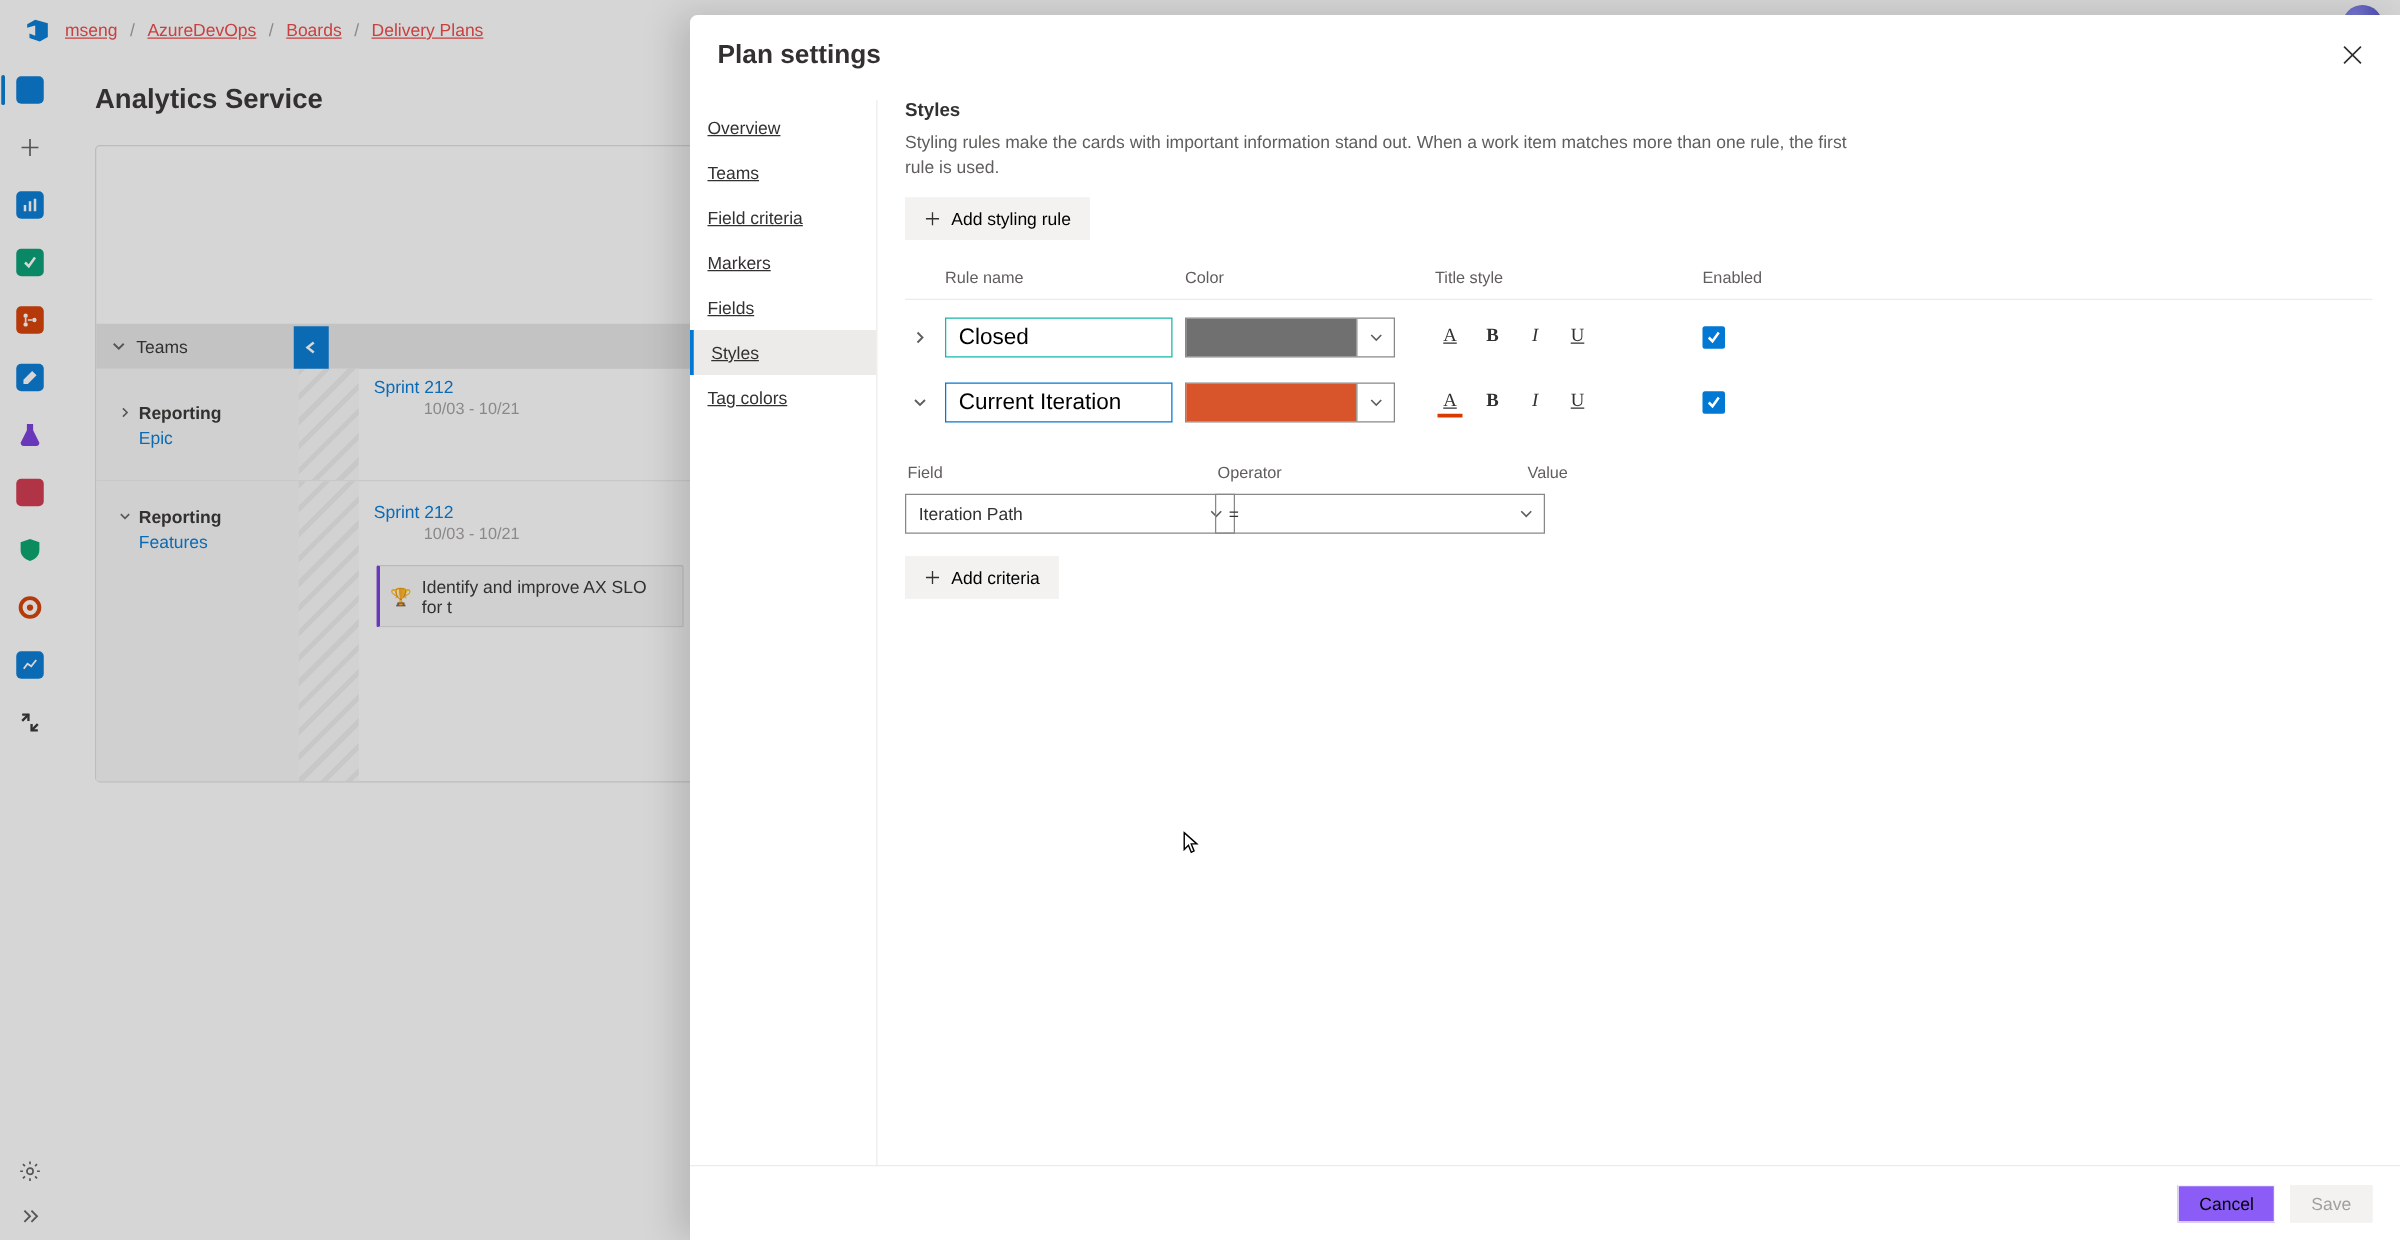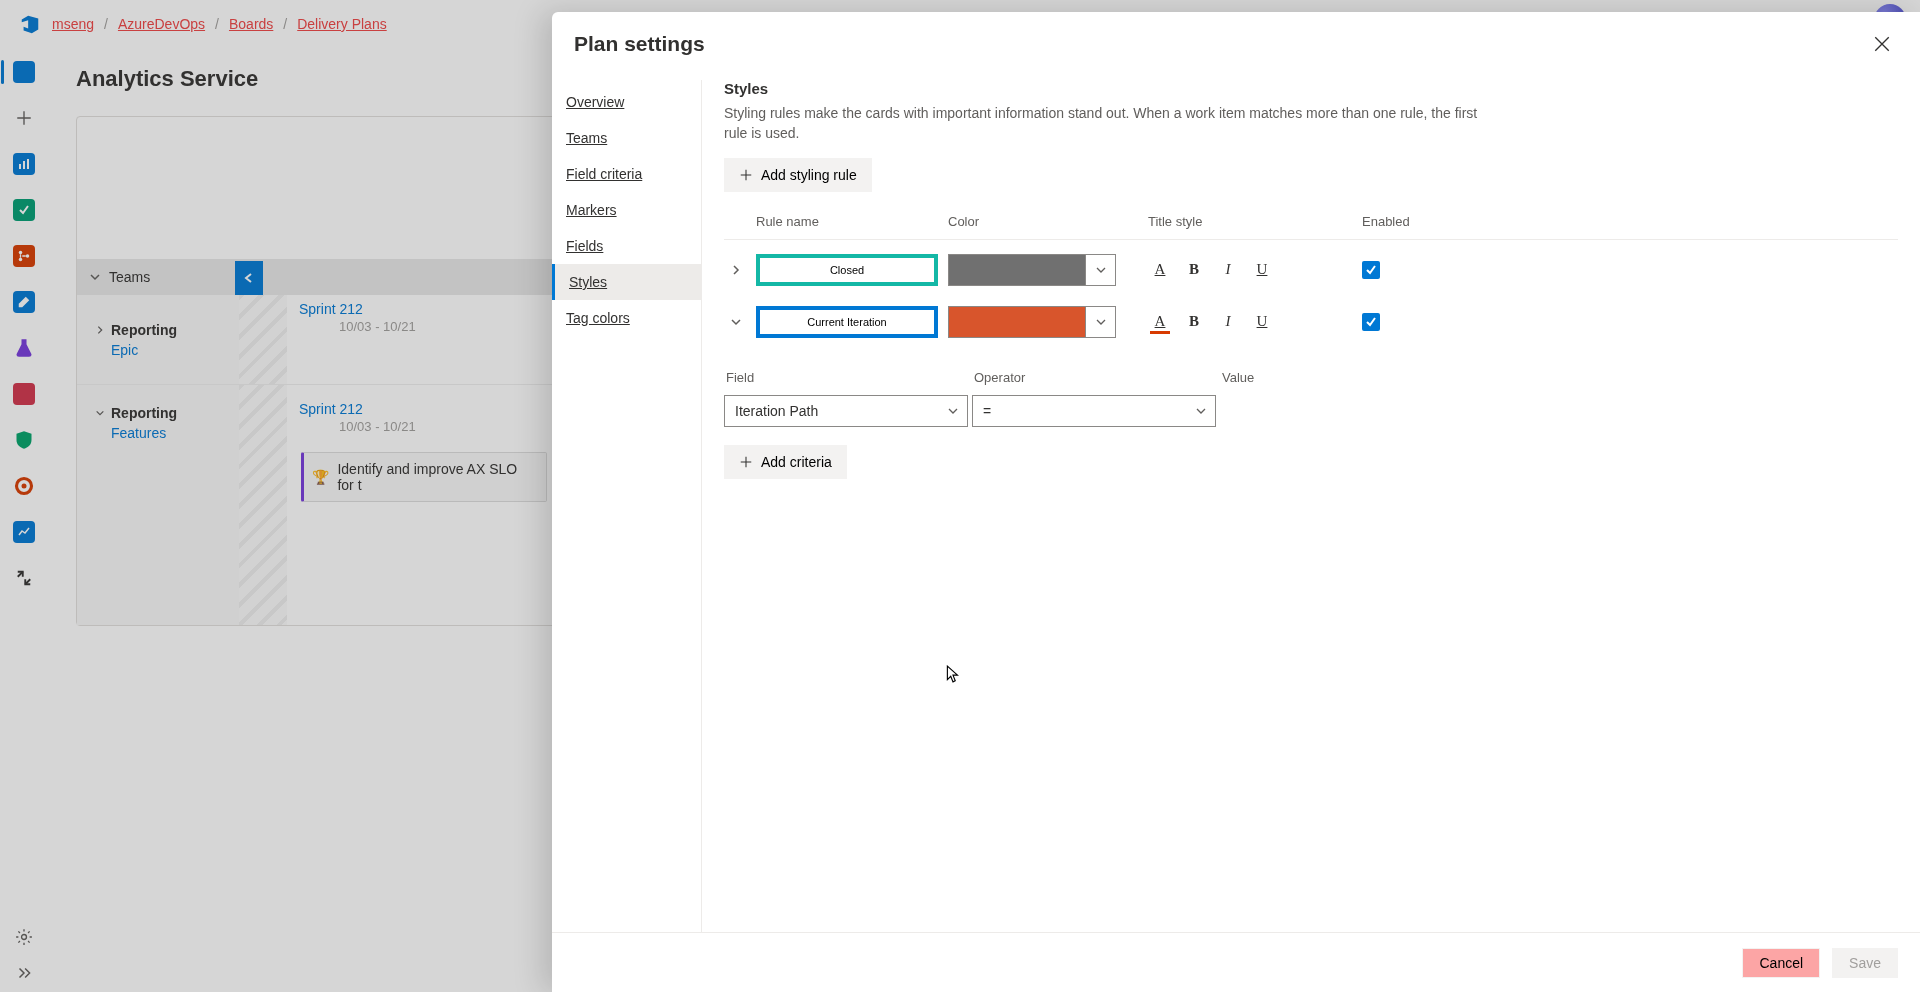--- a/index.html
+++ b/index.html
@@ -38,40 +38,40 @@
 .panel-nav .nav-item { padding:10px 14px; font-size:14px; color:#323130; cursor:pointer;}
 .panel-nav .nav-item.selected { background:#edebe9; border-left:3px solid #0078d4; font-weight:400;}
 .panel-content { flex:1; padding:0 22px 0 22px; overflow:auto;}
 .section-heading { font-size:15px; font-weight:600; margin-bottom:6px;}
 .section-desc { font-size:14px; color:#605e5c; max-width:780px; line-height:1.45;}
 .add-btn { margin-top:14px; background:#f3f2f1; border:1px solid #f3f2f1; padding:8px 14px; display:inline-flex; align-items:center; gap:8px; cursor:pointer; font-size:14px;}
 .rules-table { margin-top:22px;}
 .rules-head { display:grid; grid-template-columns: 32px 192px 200px 214px 190px; font-size:13px; color:#605e5c; padding-bottom:10px; border-bottom:1px solid #edebe9;}
 .rule-row { display:grid; grid-template-columns: 32px 192px 200px 214px 190px; align-items:center; padding:14px 0 6px 0;}
 .expander { display:flex; align-items:center; justify-content:center; cursor:pointer; font-size:12px; color:#605e5c; width:24px;}
-.text-input { width:182px; height:32px; border:4px solid #14b8a6; padding:0 10px; font-size:11px;text-align:center;}
+.text-input { width:182px; height:32px; border:1px solid #14b8a6; padding:0 10px; font-size:18px;}
 .text-input.accent { border-color:#0078d4;}
 .color-combo { display:flex; width:168px; height:32px; border:1px solid #8a8886;}
 .color-swatch { flex:1;}
 .color-arrow { width:30px; display:flex; align-items:center; justify-content:center; border-left:1px solid #8a8886; cursor:pointer;}
 .title-style { display:flex; gap:10px; font-size:15px;}
 .ts-btn { width:24px; height:24px; display:flex; align-items:center; justify-content:center; cursor:pointer; font-family:"Times New Roman",serif; position:relative;}
 .ts-btn.bold { font-weight:700;}
 .ts-btn.italic { font-style:italic;}
 .ts-btn.under { text-decoration:underline;}
 .ts-btn.fc { text-decoration:underline;}
 .ts-btn.fc.accent::after{ content:""; position:absolute; left:2px; right:2px; bottom:0px; height:3px; background:#d83b01;}
 .checkbox { width:18px; height:18px; background:#0078d4; border-radius:2px; display:flex; align-items:center; justify-content:center; cursor:pointer;}
 .checkbox svg { stroke:#fff;}
 .criteria-head { display:grid; grid-template-columns: 248px 248px 248px; font-size:13px; color:#605e5c; margin-top:26px; margin-left:2px;}
 .criteria-row { display:grid; grid-template-columns: 248px 248px 248px; margin-top:10px;}
-.select-box { height:32px; width:244px; border:1px solid #8a8886; display:flex; align-items:center; justify-content:space-between; padding:0 8px 0 10px; cursor:pointer; font-size:14px;}
+.select-box { height:32px; width:264px; border:1px solid #8a8886; display:flex; align-items:center; justify-content:space-between; padding:0 8px 0 10px; cursor:pointer; font-size:14px;}
 .panel-footer { height:60px; display:flex; align-items:center; justify-content:flex-end; gap:12px; padding:0 22px; border-top:1px solid #edebe9;}
 .btn { padding:6px 16px; font-size:14px; background:#fff; border:1px solid #f3f2f1; cursor:pointer;}
-.btn.cancel { background:#fca5a5;}
+.btn.cancel { background:#8b5cf6;}
 .btn.save { color:#a19f9d; background:#f3f2f1;}
 .cursor-img { position:absolute; left:946px; top:665px; font-size:14px; color:#000; pointer-events:none;}
 svg { display:block;}
 </style>
 </head>
 <body>
 
 <div class="top-header">
   <div class="azure-logo">
     <svg width="22" height="22" viewBox="0 0 24 24">

